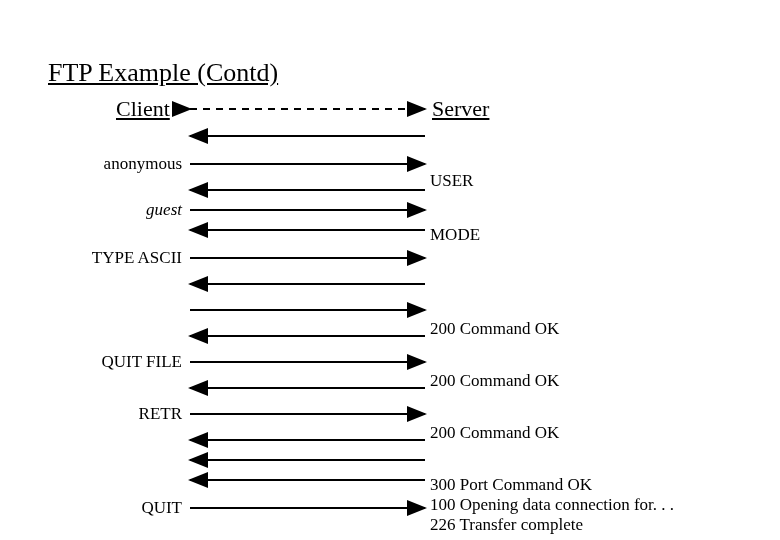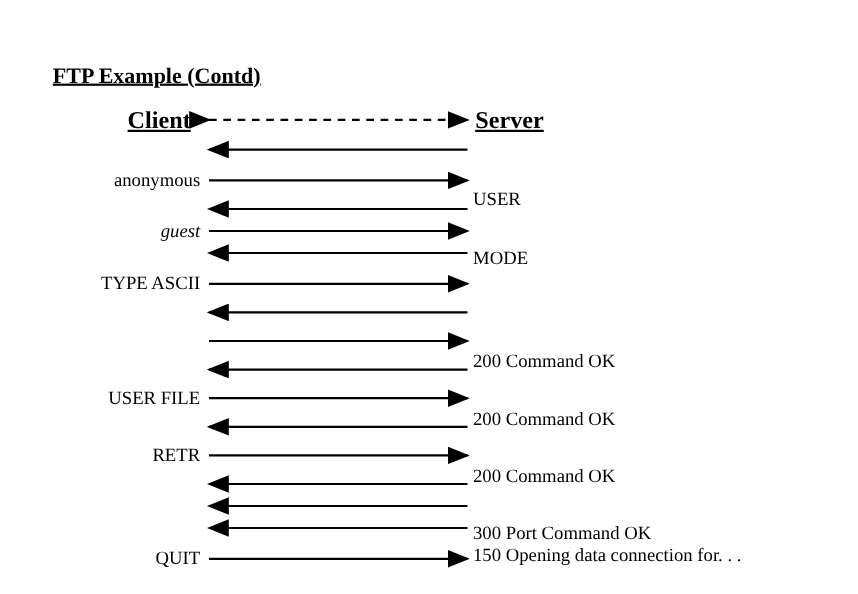--- a/index.html
+++ b/index.html
@@ -13,30 +13,29 @@
   }
   .slide {
     position: relative;
     width: 780px;
     height: 540px;
   }
   .title {
     position: absolute;
     left: 48px;
     top: 58px;
-    font-size: 20px;
-    font-weight: bold;
+    font-size: 26px;
+    font-weight: normal;
     text-decoration: underline;
   }
   .header {
     position: absolute;
     top: 96px;
     font-size: 22px;
     text-decoration: underline;
-    font-weight: bold;
   }
   .client-header { left: 116px; }
   .server-header { left: 432px; }
 
   .arrows {
     position: absolute;
     left: 0;
     top: 0;
     pointer-events: none;
   }
@@ -99,22 +98,23 @@
 
     <line x1="190" y1="508" x2="425" y2="508" stroke="#000" stroke-width="2" marker-end="url(#ah)"></line>
   </svg>
 
   <span class="lbl right" style="left:430px; top:126px;">USER</span>
   <span class="lbl right" style="left:430px; top:180px;">MODE</span>
   <span class="lbl right" style="left:430px; top:274px;">200 Command OK</span>
   <span class="lbl right" style="left:430px; top:326px;">200 Command OK</span>
   <span class="lbl right" style="left:430px; top:378px;">200 Command OK</span>
   <span class="lbl right" style="left:430px; top:430px;">300 Port Command OK</span>
-  <span class="lbl right" style="left:430px; top:450px;">150 Opening data connection for. . .</span>
+  <span class="lbl right" style="left:430px; top:450px;">100 Opening data connection for. . .</span>
+  <span class="lbl right" style="left:430px; top:470px;">226 Transfer complete</span>
 
   <span class="lbl left" style="right:598px; top:154px;text-align:right;">anonymous</span>
   <span class="lbl left" style="right:598px; top:200px;font-style:italic;">guest</span>
   <span class="lbl left" style="right:598px; top:248px;">TYPE ASCII</span>
-  <span class="lbl left" style="right:598px; top:352px;">USER FILE</span>
+  <span class="lbl left" style="right:598px; top:352px;">QUIT FILE</span>
   <span class="lbl left" style="right:598px; top:404px;">RETR</span>
   <span class="lbl left" style="right:598px; top:498px;">QUIT</span>
 
 </div>
 
 </body></html>

